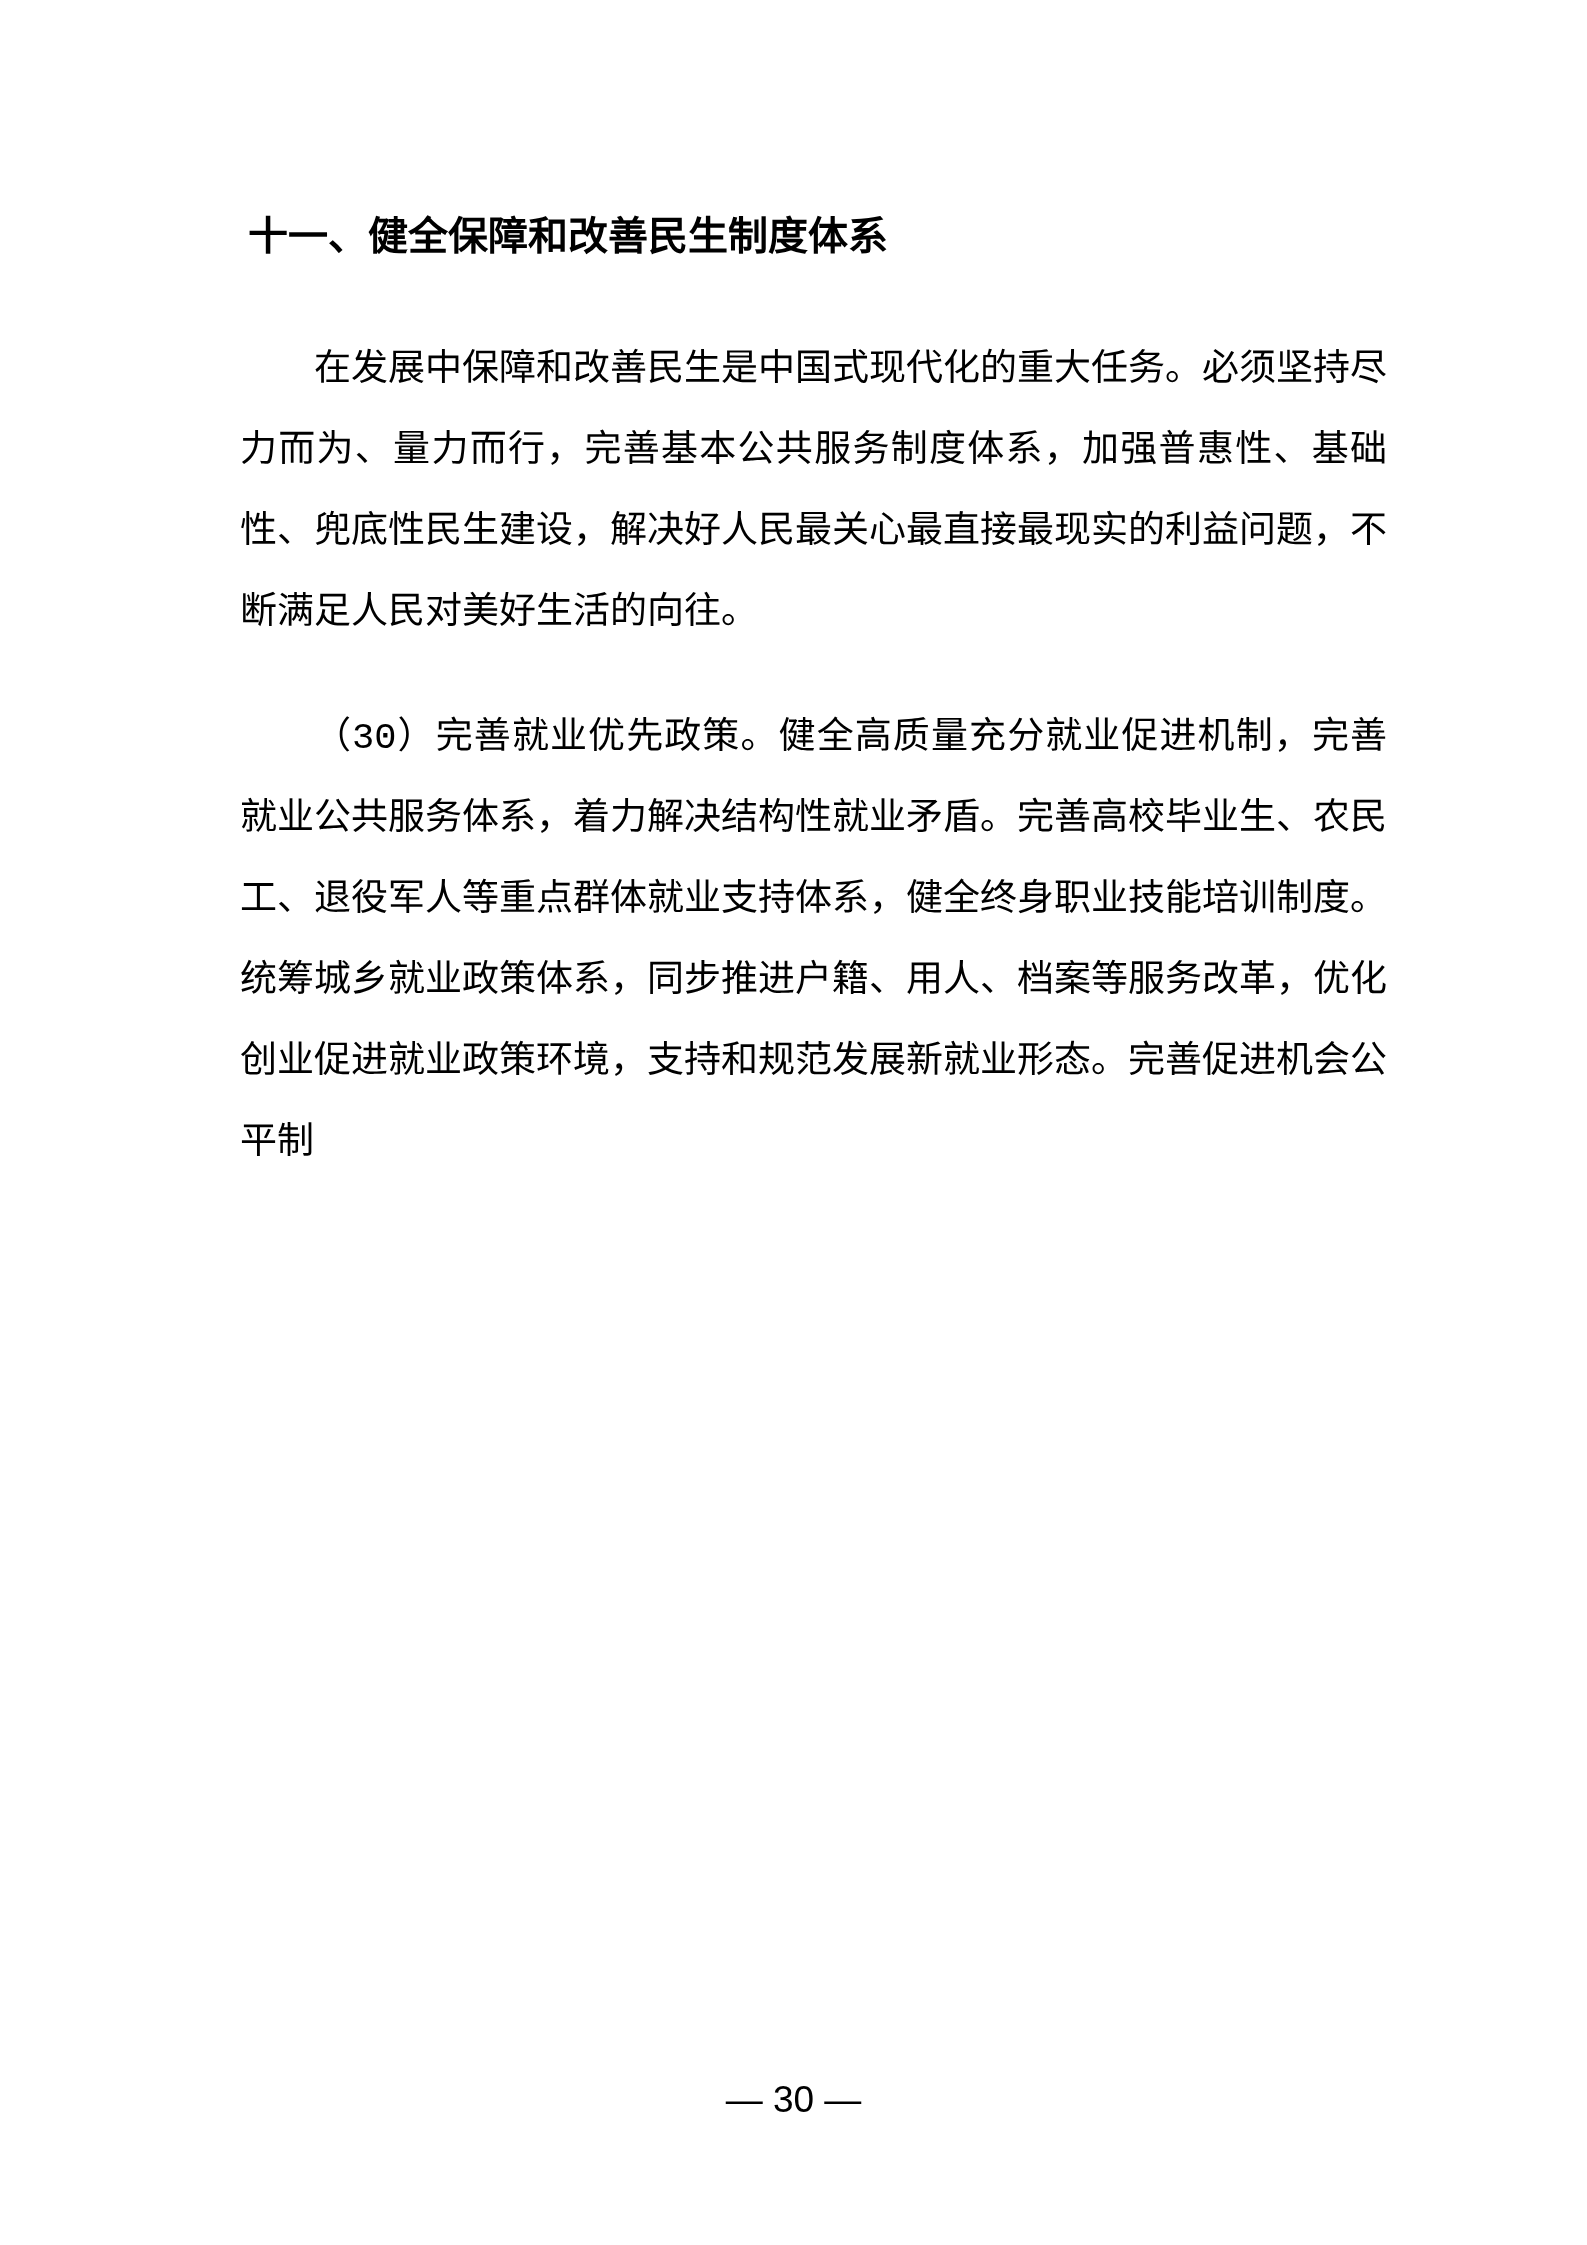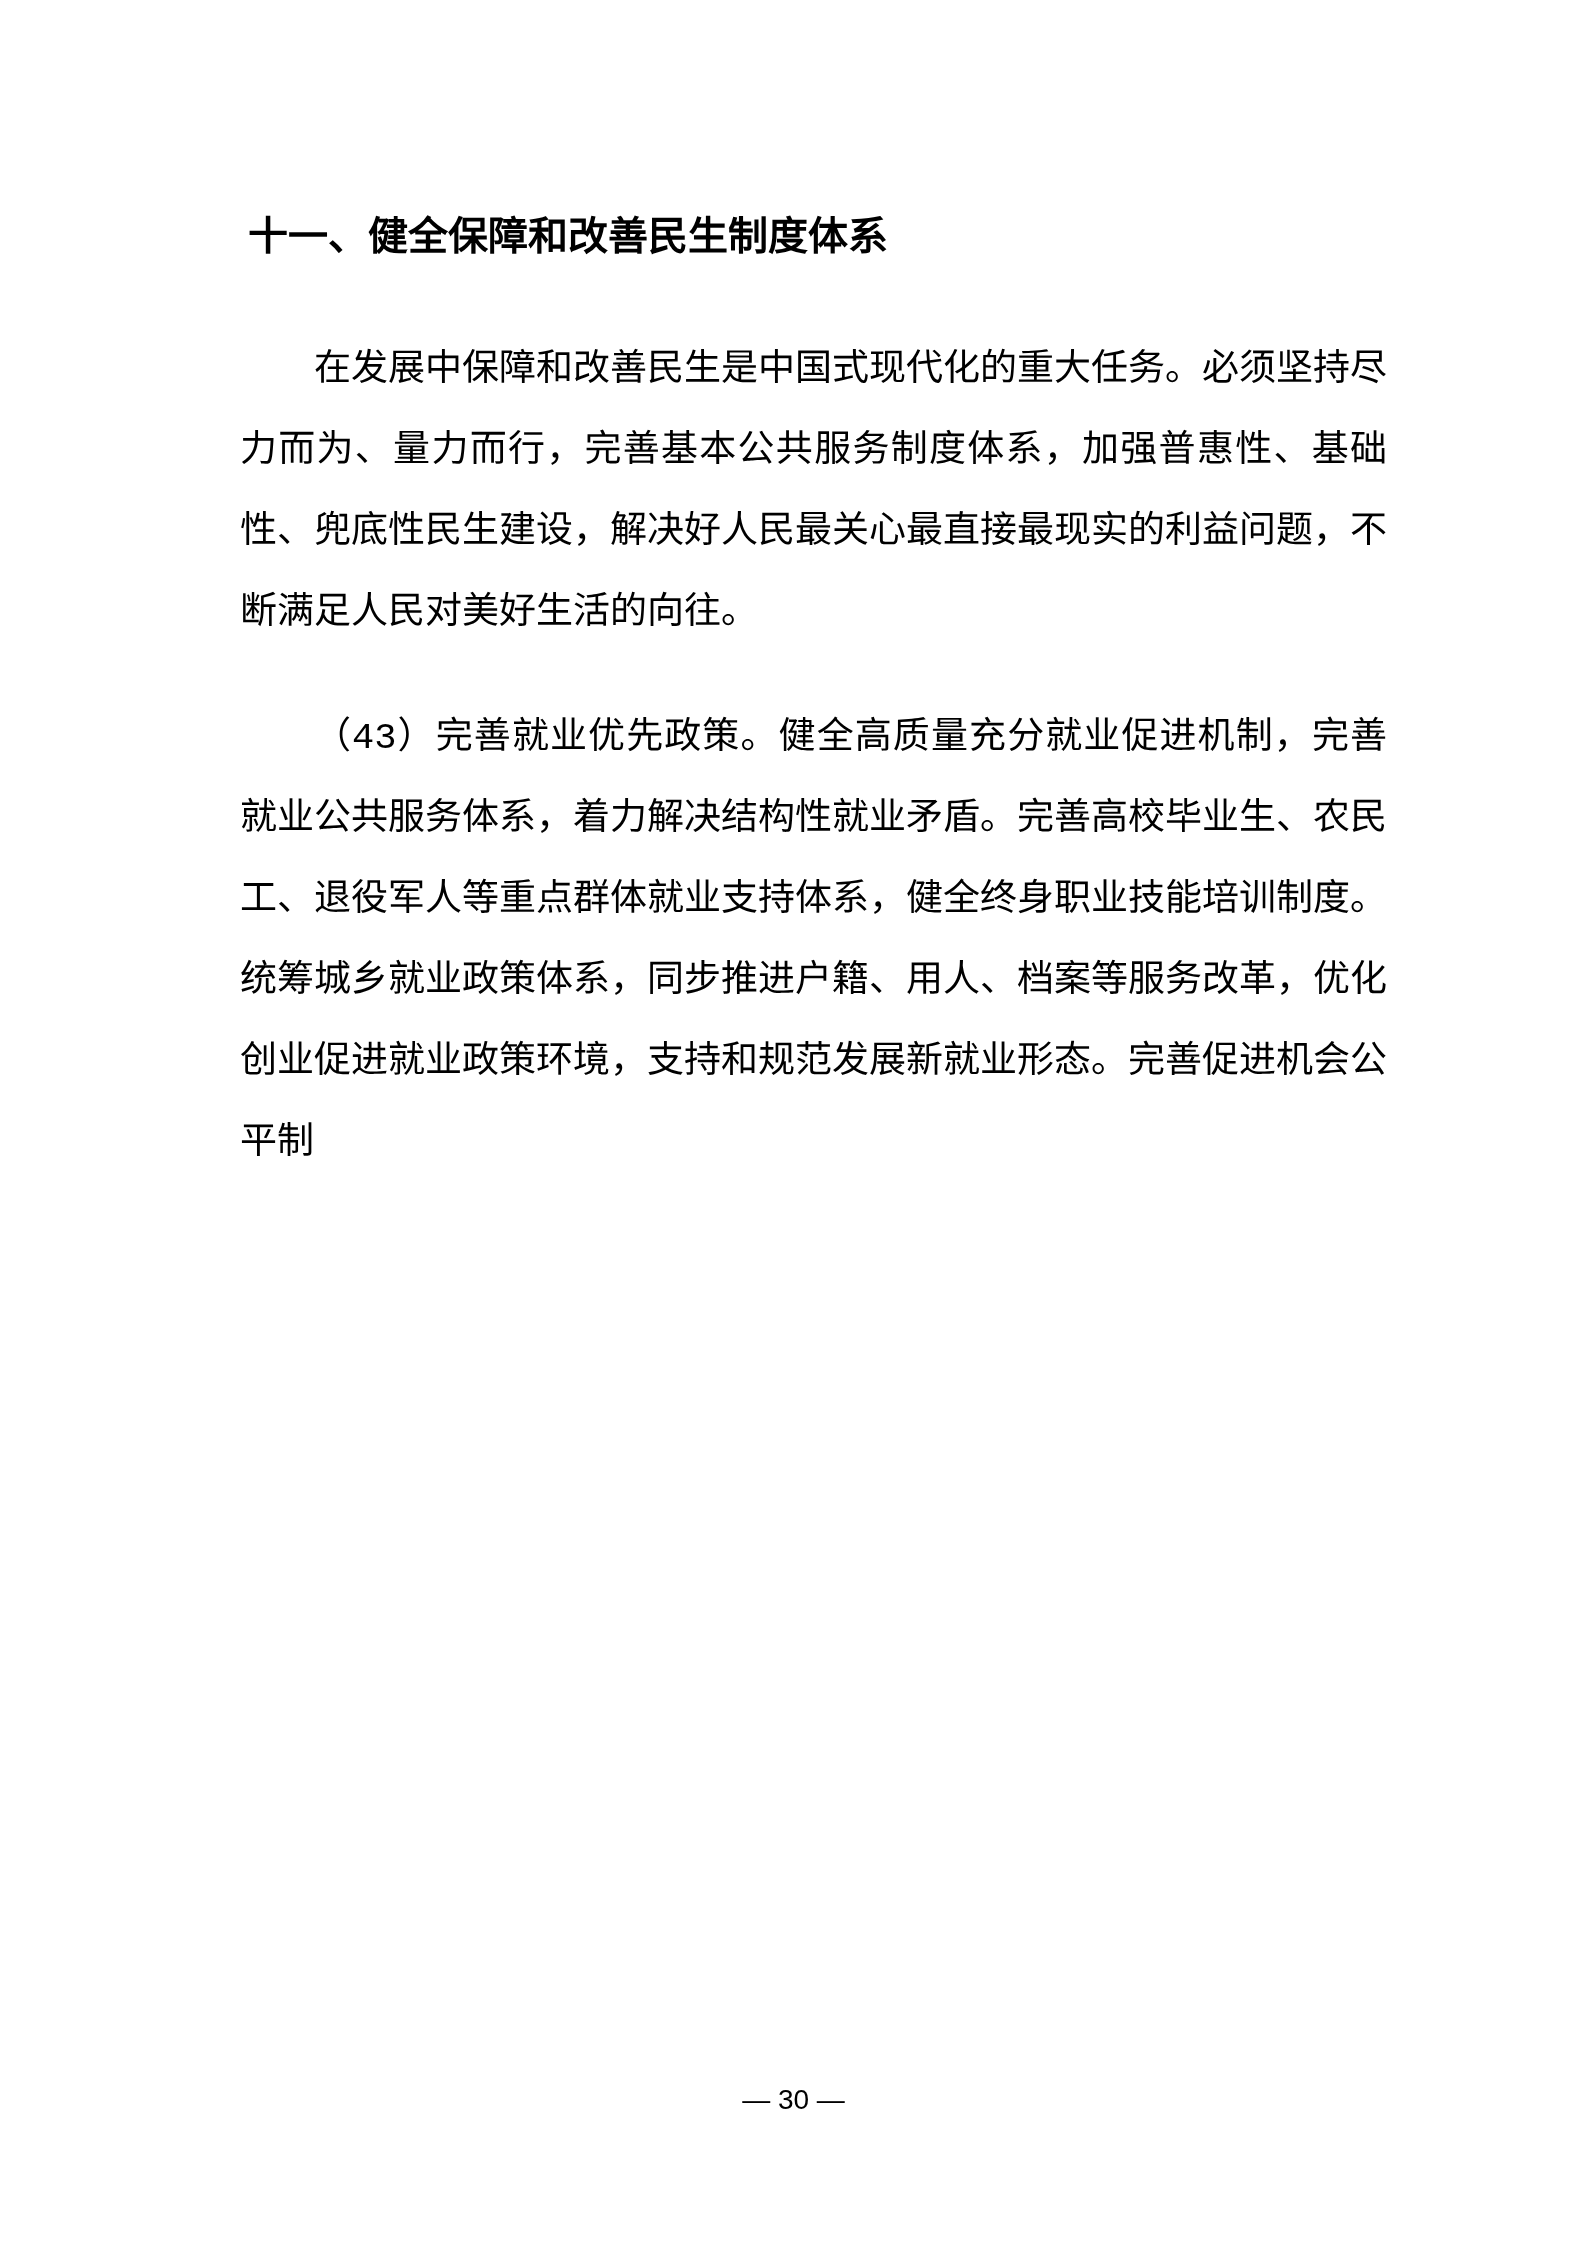--- a/index.html
+++ b/index.html
@@ -45,34 +45,34 @@
   }
   .para.first {
     margin-top: 70px;
   }
   .footer {
     position: absolute;
     top: 2084px;
     left: 0;
     width: 100%;
     text-align: center;
-    font-size: 28px;
+    font-size: 37px;
     line-height: 32px;
     font-weight: 400;
     color: #000000;
   }
 </style>
 </head>
 <body>
 
 <div class="page">
   <div class="content">
     <div class="section-heading">十一、健全保障和改善民生制度体系</div>
 
     <p class="para first">在发展中保障和改善民生是中国式现代化的重大任务。必须坚持尽力而为、量力而行，完善基本公共服务制度体系，加强普惠性、基础性、兜底性民生建设，解决好人民最关心最直接最现实的利益问题，不断满足人民对美好生活的向往。</p>
 
 
 
-    <p class="para">（43）完善就业优先政策。健全高质量充分就业促进机制，完善就业公共服务体系，着力解决结构性就业矛盾。完善高校毕业生、农民工、退役军人等重点群体就业支持体系，健全终身职业技能培训制度。统筹城乡就业政策体系，同步推进户籍、用人、档案等服务改革，优化创业促进就业政策环境，支持和规范发展新就业形态。完善促进机会公平制</p>
+    <p class="para">（30）完善就业优先政策。健全高质量充分就业促进机制，完善就业公共服务体系，着力解决结构性就业矛盾。完善高校毕业生、农民工、退役军人等重点群体就业支持体系，健全终身职业技能培训制度。统筹城乡就业政策体系，同步推进户籍、用人、档案等服务改革，优化创业促进就业政策环境，支持和规范发展新就业形态。完善促进机会公平制</p>
   </div>
 
   <div class="footer">— 30 —</div>
 </div>
 
 </body></html>

